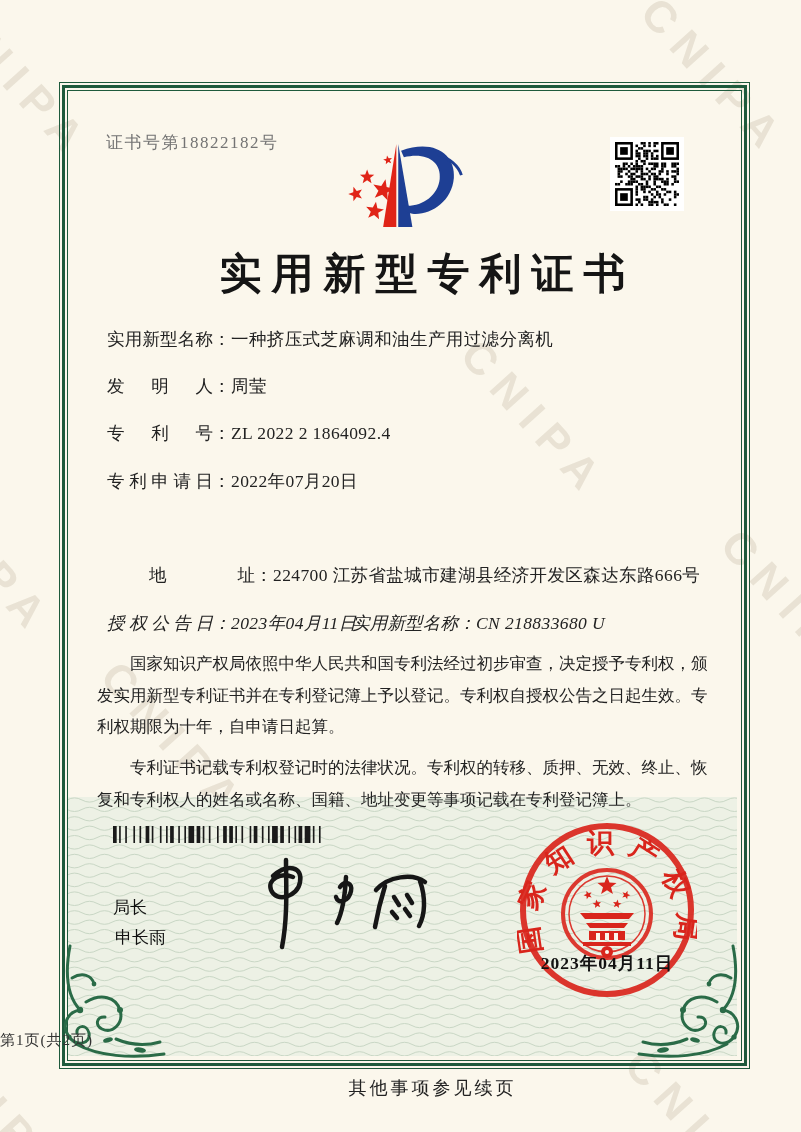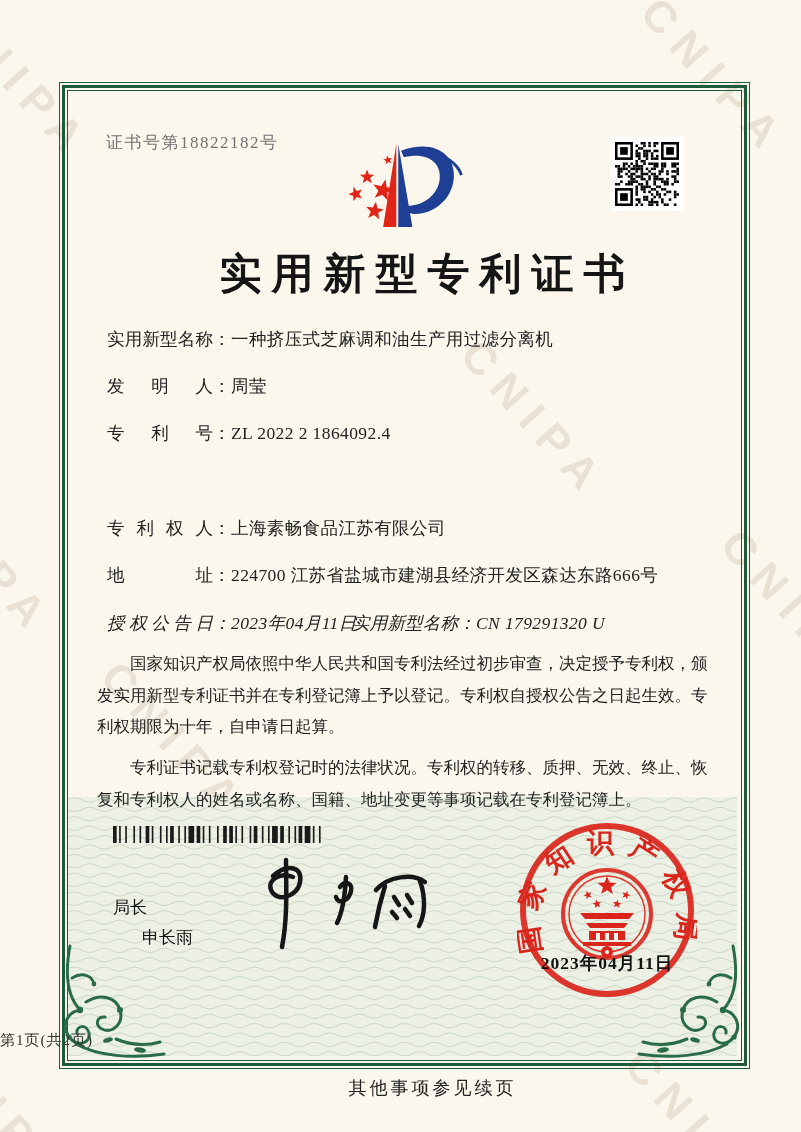--- a/index.html
+++ b/index.html
@@ -36,21 +36,21 @@
 
   .band{position:absolute;left:67px;top:797px;width:670px;height:259px;background:#edf1e5;}
   .band svg{display:block;}
 
   .flourish{position:absolute;}
 
   .barcode{position:absolute;left:113px;top:826px;}
   .director-title{position:absolute;left:113px;top:896px;font-family:"Liberation Sans","DejaVu Sans",sans-serif;
                   font-size:17px;color:#111;}
   .director-name{position:absolute;left:115px;top:926px;font-family:"Liberation Sans","DejaVu Sans",sans-serif;
-                 font-size:17px;color:#111;margin-left:27px;}
+                 font-size:17px;color:#111;}
   .signature{position:absolute;left:243px;top:856px;}
   .seal{position:absolute;left:517px;top:820px;}
 
   .page-number{position:absolute;left:0;top:1031px;width:100%;text-align:left;font-size:15px;color:#333;letter-spacing:1px;}
   .footer-note{position:absolute;left:0;top:1076px;width:100%;text-align:center;font-size:18px;color:#222;letter-spacing:3px;padding-left:32px;}
 </style>
 </head>
 <body>
 
 <div class="page">
@@ -378,30 +378,30 @@
 
   <div class="row" style="top:327px;">
     <span class="flabel">实用新型名称</span><span class="colon">：</span><span class="fvalue">一种挤压式芝麻调和油生产用过滤分离机</span>
   </div>
   <div class="row" style="top:374px;">
     <span class="flabel">发明人</span><span class="colon">：</span><span class="fvalue">周莹</span>
   </div>
   <div class="row" style="top:421px;font-family:Liberation Serif, serif;">
     <span class="flabel">专利号</span><span class="colon">：</span><span class="fvalue">ZL 2022 2 1864092.4</span>
   </div>
-  <div class="row" style="top:516px;">
-    <span class="flabel">专利权人</span><span class="colon">：</span><span class="fvalue">上海素畅食品江苏有限公司</span>
-  </div>
-  <div class="row" style="top:563px;">
+  <div class="row" style="top:469px;">
+    <span class="flabel">专利申请日</span><span class="colon">：</span><span class="fvalue">2022年07月20日</span>
+  </div>
+  <div class="row" style="top:563px;margin-left:42px;">
     <span class="flabel">地址</span><span class="colon">：</span><span class="fvalue">224700 江苏省盐城市建湖县经济开发区森达东路666号</span>
   </div>
   <div class="row" style="top:611px;font-style:italic;">
     <span class="flabel">授权公告日</span><span class="colon">：</span><span class="fvalue">2023年04月11日</span>
     <span class="pair2">
-      <span class="flabel">实用新型名称</span><span class="colon">：</span><span class="fvalue">CN 179291320 U</span>
+      <span class="flabel">实用新型名称</span><span class="colon">：</span><span class="fvalue">CN 218833680 U</span>
     </span>
   </div>
 
   <div class="paras">
     <p>国家知识产权局依照中华人民共和国专利法经过初步审查，决定授予专利权，颁发实用新型专利证书并在专利登记簿上予以登记。专利权自授权公告之日起生效。专利权期限为十年，自申请日起算。</p>
     <p>专利证书记载专利权登记时的法律状况。专利权的转移、质押、无效、终止、恢复和专利权人的姓名或名称、国籍、地址变更等事项记载在专利登记簿上。</p>
   </div>
 
   <svg class="barcode" id="barcode" width="208" height="17">
       <rect x="0.00" y="0" width="3.68" height="17" fill="#1a1a1a"></rect>

